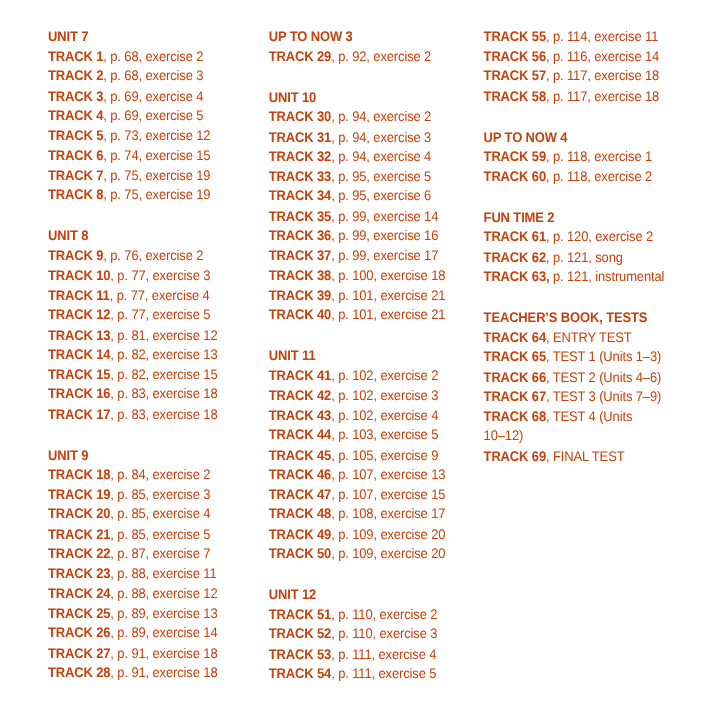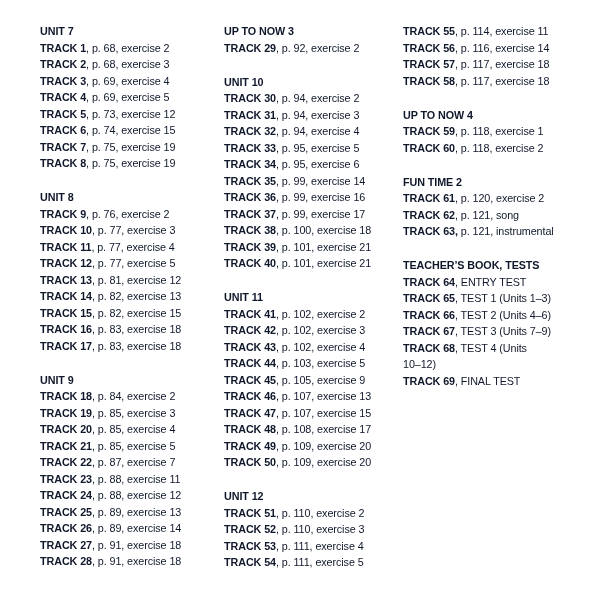--- a/index.html
+++ b/index.html
@@ -7,21 +7,21 @@
     padding: 0;
     background: #ffffff;
   }
   .page {
     position: relative;
     width: 600px;
     height: 600px;
     background: #ffffff;
     overflow: hidden;
     font-family: "Liberation Sans", sans-serif;
-    color: #0f172a;
+    color: #c2410c;
   }
   .col {
     position: absolute;
     top: 23px;
     width: 196px;
     transform: scaleX(0.93);
     transform-origin: 0 0;
   }
   .col-1 { left: 40px; }
   .col-2 { left: 224px; }

